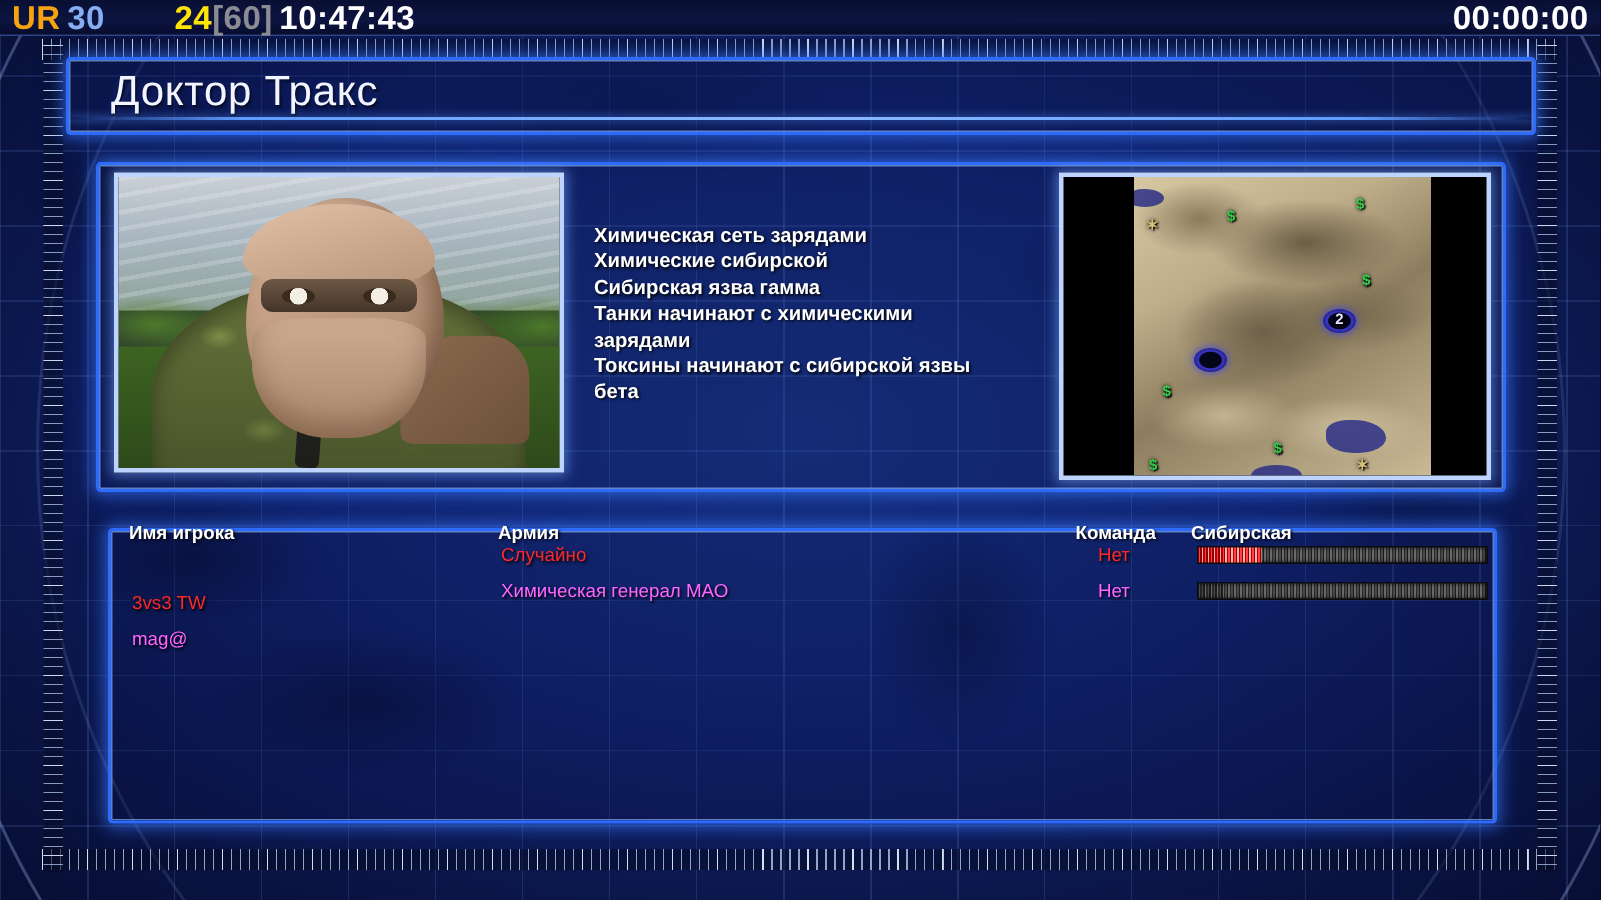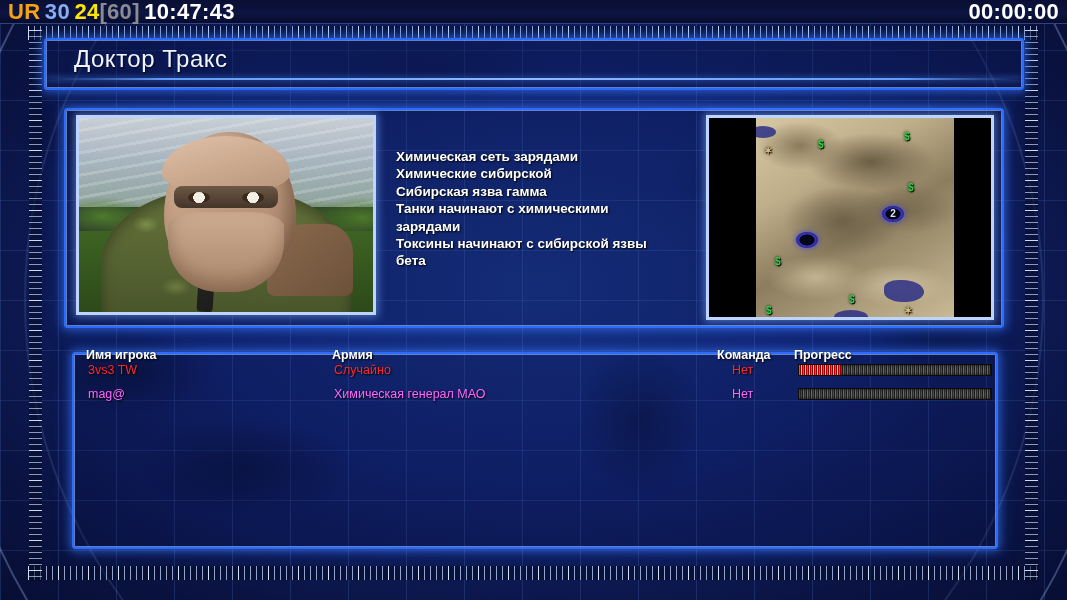--- a/index.html
+++ b/index.html
@@ -62,21 +62,21 @@
     width: 1067px; height: 24px;
     background: linear-gradient(to bottom, #090f33 0%, #0c1440 60%, #070c2c 100%);
     border-bottom: 1px solid rgba(90,130,230,.45);
     display: flex; align-items: center;
     padding: 0 8px;
     z-index: 30;
   }
   #topbar .seg { font-size: 22px; font-weight: bold; letter-spacing: .3px; }
   .c-ur    { color: #f5a310; }
   .c-ping  { color: #87aef2; }
-  .c-fps   { color: #ffe404; }
+  .c-fps   { color: #ffe404; margin-left: 42px; }
   .c-fpsmax{ color: #8b8b93; }
   .c-time  { color: #ffffff; }
   #topbar .spacer { flex: 1; }
 
   
   .ruler {
     position: absolute;
     background: rgba(8,12,40,0.55);
     pointer-events: none;
     z-index: 5;
@@ -124,21 +124,21 @@
   }
 
   #title-panel {
     left: 44px; top: 38px;
     width: 980px; height: 52px;
     background: rgba(12,26,92,0.34);
   }
   #title-text {
     position: absolute;
     left: 28px; top: 5px;
-    font-size: 24px; color: #f2f5ff;
+    font-size: 28px; color: #f2f5ff;
     letter-spacing: .5px;
     text-shadow: 0 0 6px rgba(20,40,120,.9), 1px 1px 2px #000;
   }
   #title-underline {
     position: absolute;
     left: 0; right: 0; bottom: 8px; height: 2px;
     background: linear-gradient(to right, rgba(60,120,255,.1), #5e9cff 12%, #8dbaff 50%, #5e9cff 88%, rgba(60,120,255,.1));
     box-shadow: 0 0 6px rgba(90,150,255,.8);
   }
 
@@ -342,21 +342,21 @@
     left: 0; width: 926px; height: 24px;
     z-index: 16;
   }
   .row .cell {
     position: absolute;
     font-size: 12.5px;
     line-height: 24px;
     text-shadow: 1px 1px 2px #000;
     white-space: nowrap;
   }
-  .cell.name { left: 14px; }
+  .cell.name { left: 14px; margin-top: 32px; }
   .cell.army { left: 260px; }
   .cell.team { left: 658px; }
 
   .progress {
     position: absolute;
     left: 724px; top: 6px;
     width: 194px; height: 12px;
     background:
       repeating-linear-gradient(to right,
         #6a6a6a 0 1px, #2b2b2b 1px 2px, #4a4a4a 2px 3px, #1b1b1b 3px 4px);
@@ -453,21 +453,21 @@
         <div class="mk star" style="left: 148px; top: 188px;">✶</div>
         <div class="mk spawn" style="left: 40px; top: 114px;"></div>
         <div class="mk spawn" style="left: 126px; top: 88px;">2</div>
       </div>
   </div>
 
   <div id="table-head">
     <span class="th col-name">Имя игрока</span>
     <span class="th col-army">Армия</span>
     <span class="th col-team">Команда</span>
-    <span class="th col-prog">Прогресс</span>
+    <span class="th col-prog">Сибирская</span>
   </div>
 
   <div class="panel" id="table-panel">
     <div id="rows-host">
         <div class="row" style="top: 4px;">
           <span class="cell name" style="color: rgb(255, 40, 40);">3vs3 TW</span>
           <span class="cell army" style="color: rgb(255, 40, 40);">Случайно</span>
           <span class="cell team" style="color: rgb(255, 40, 40);">Нет</span>
           <div class="progress">
             <div class="fill" style="width: 22%;"></div>

